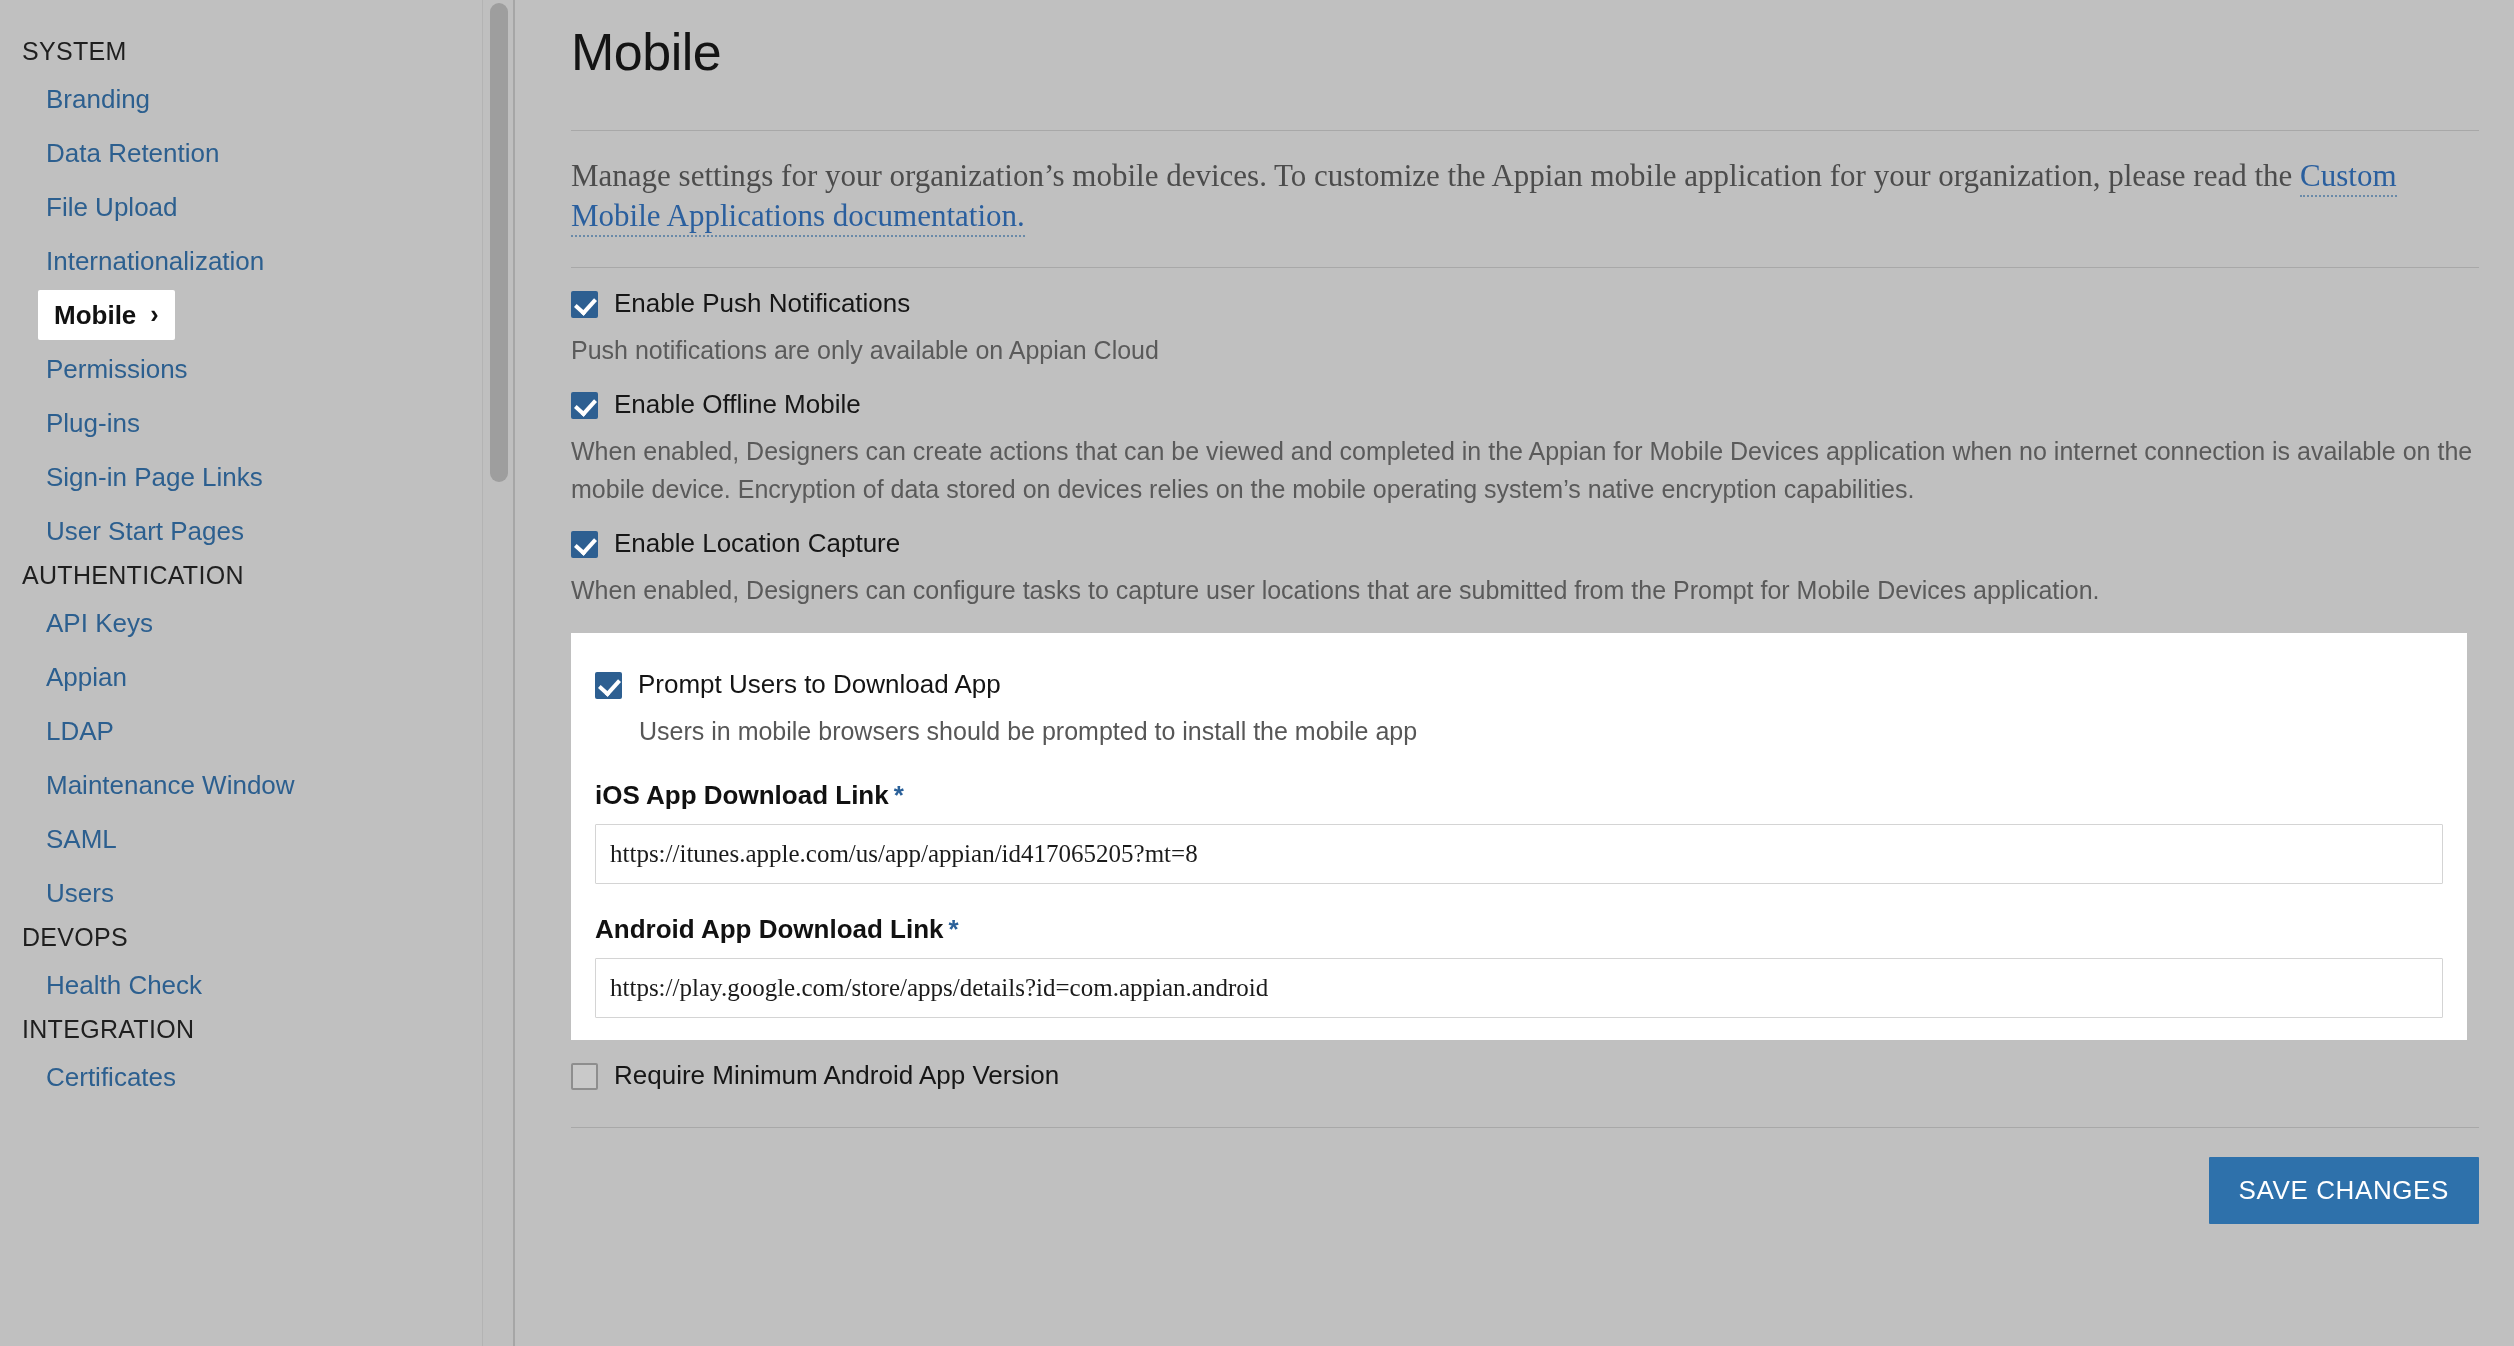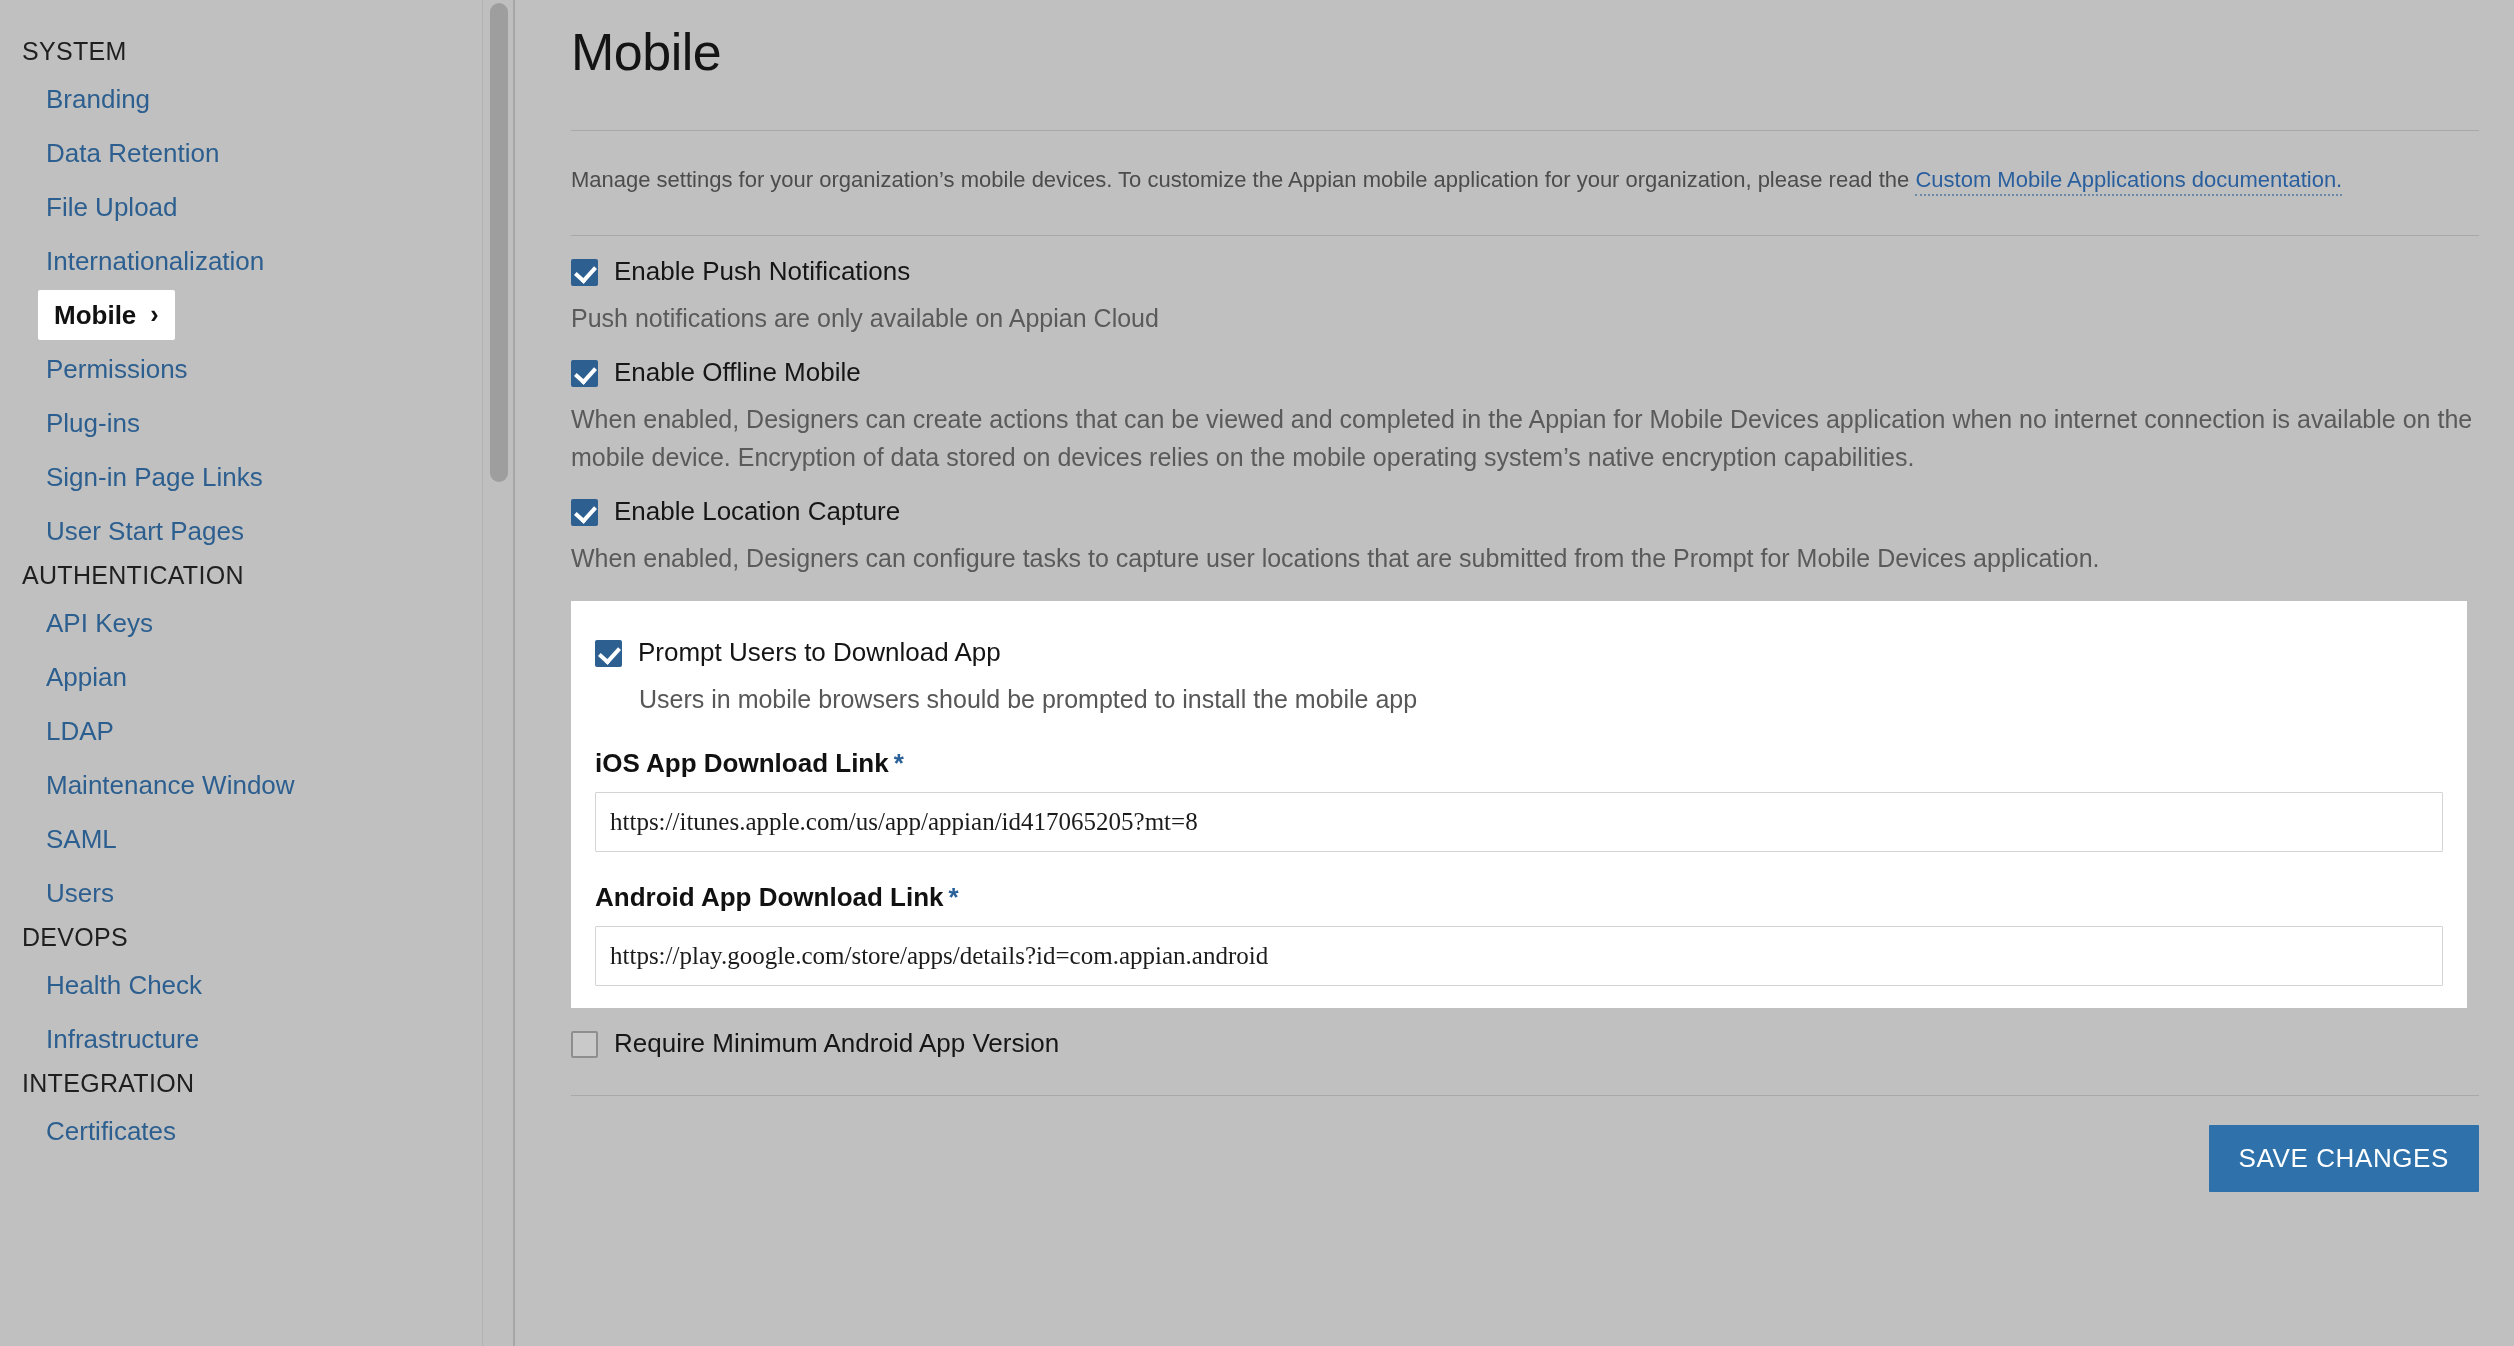--- a/index.html
+++ b/index.html
@@ -116,25 +116,26 @@
   }
 
   .rule {
     height: 1px;
     background: #a8a8a8;
     margin: 0;
   }
   .rule-top { margin-top: 48px; }
 
   .intro {
-    font-size: 22px;
+    font-size: 31px;
     color: #4c4c4c;
-    line-height: 48px;
+    line-height: 40px;
     padding: 25px 0 0 0;
     max-width: 1930px;
+    font-family: Liberation Serif, serif;
   }
 
   .doc-link {
     color: #2a5f9e;
     text-decoration: none;
     border-bottom: 2px dotted #6a8aa8;
     padding-bottom: 2px;
     cursor: pointer;
   }
 
@@ -276,21 +277,20 @@
     <div class="nav-group-title">AUTHENTICATION</div>
     <a class="nav-item">API Keys</a>
     <a class="nav-item">Appian</a>
     <a class="nav-item">LDAP</a>
     <a class="nav-item">Maintenance Window</a>
     <a class="nav-item">SAML</a>
     <a class="nav-item">Users</a>
 
     <div class="nav-group-title">DEVOPS</div>
     <a class="nav-item">Health Check</a>
-    <a class="nav-item">Infrastructure</a>
 
     <div class="nav-group-title">INTEGRATION</div>
     <a class="nav-item">Certificates</a>
 
     <div class="scrollbar-track">
       <div class="scrollbar-thumb"></div>
     </div>
   </nav>
 
   <main class="main">

